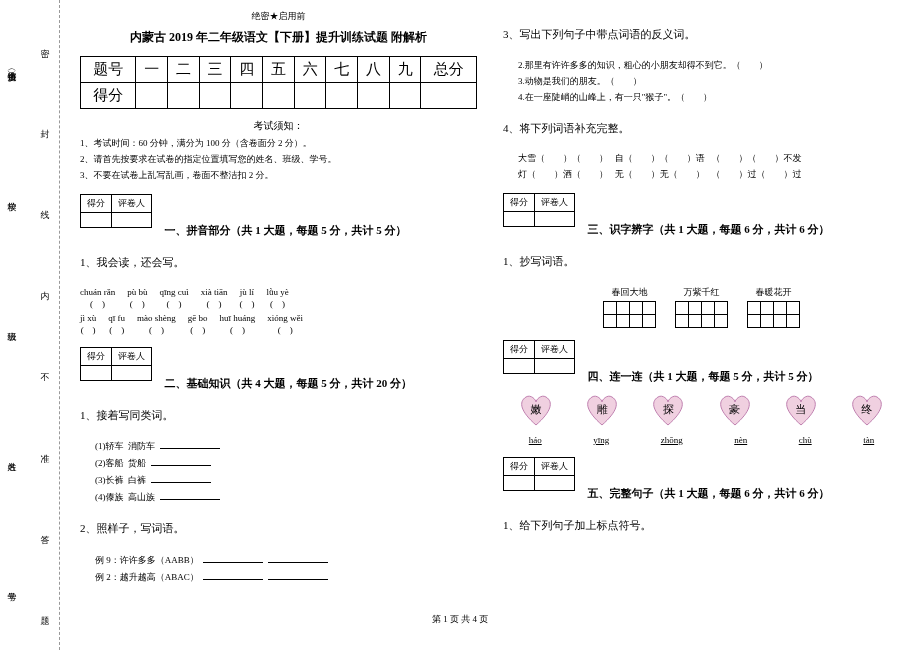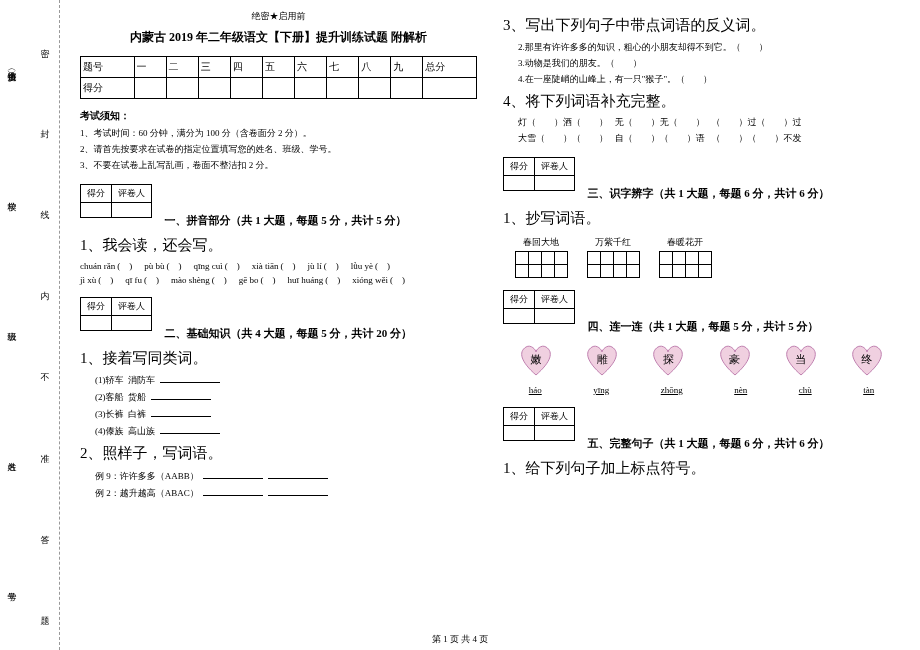--- a/index.html
+++ b/index.html
@@ -8,44 +8,44 @@
     .binding { width: 60px; height: 100%; position: relative; border-right: 1px dashed #999; }
     .binding-labels { position: absolute; left: 5px; top: 0; height: 100%; display: flex; flex-direction: column; justify-content: space-around; align-items: center; }
     .binding-label { writing-mode: vertical-rl; font-size: 9px; display: flex; align-items: center; gap: 4px; }
     .binding-inner { position: absolute; right: 8px; top: 0; height: 100%; display: flex; flex-direction: column; justify-content: space-around; align-items: center; }
     .binding-inner span { writing-mode: vertical-rl; font-size: 9px; }
     .columns { flex: 1; display: flex; padding: 10px 20px; gap: 26px; }
     .column { flex: 1; }
     .header-note { text-align: center; font-size: 9px; margin-bottom: 6px; }
     .title { text-align: center; font-weight: bold; font-size: 12px; margin-bottom: 10px; }
     .score-table { border-collapse: collapse; width: 100%; margin-bottom: 10px; }
-    .score-table td { border: 1px solid #000; text-align: left; padding: 3px 2px; font-size: 10px; }
-    .notice-title { font-weight: bold; font-size: 10px; margin-bottom: 4px; }
+    .score-table td { border: 1px solid #000; text-align: center; padding: 3px 2px; font-size: 15px; }
+    .notice-title { font-weight: normal; font-size: 10px; margin-bottom: 4px; text-align: center; }
     .notice-item { font-size: 9px; margin: 3px 0; }
     .section-box { display: inline-block; border-collapse: collapse; margin: 6px 0; }
     .section-box td { border: 1px solid #000; padding: 2px 6px; font-size: 9px; }
     .section-title { font-weight: bold; font-size: 11px; margin-left: 10px; }
     .section-row { margin: 6px 0; }
-    .question { font-size: 15px; margin: 4px 0; line-height: 1.5; }
+    .question { font-size: 11px; margin: 16px 0; line-height: 1.5; }
     .pinyin-row { display: flex; flex-wrap: wrap; gap: 12px; margin: 4px 0; font-size: 9px; }
-    .pinyin-item { display: flex; flex-direction: row; align-items: center; gap: 2px; }
+    .pinyin-item { display: flex; flex-direction: column; align-items: center; gap: 2px; }
     .paren-cell { display: inline-block; }
     .sub-item { margin: 3px 0 3px 15px; font-size: 9px; }
     .blank { display: inline-block; border-bottom: 1px solid #000; min-width: 60px; height: 10px; }
-    .char-grid { display: flex; gap: 20px; margin: 6px 12px; }
+    .char-grid { display: flex; gap: 20px; margin: 6px 12px; justify-content: center; }
     .char-group { display: flex; flex-direction: column; align-items: center; }
     .char-label { font-size: 9px; margin-bottom: 3px; }
     .boxes { display: flex; }
     .box { width: 14px; height: 14px; border: 1px solid #000; margin: -0.5px; }
     .heart-row { display: flex; justify-content: space-around; margin: 8px 0; }
     .heart { width: 40px; height: 35px; position: relative; display: flex; align-items: center; justify-content: center; font-size: 10px; }
     .heart svg { position: absolute; top: 0; left: 0; }
     .heart-char { position: relative; z-index: 1; font-size: 11px; }
     .pinyin-bottom { display: flex; justify-content: space-around; font-size: 9px; margin-top: 4px; text-decoration: underline; }
-    .footer { position: absolute; bottom: 4px; width: 100%; text-align: center; font-size: 9px; }
+    .footer { position: absolute; bottom: 24px; width: 100%; text-align: center; font-size: 9px; }
   </style>
 </head>
 <body>
 
 <div class="page-container">
   <div class="binding">
     <div class="binding-labels">
       <div class="binding-label">
           <span>乡镇（街道）</span>
         </div>
@@ -210,24 +210,24 @@
     </div>
 
     <div class="column">
       <div class="question">3、写出下列句子中带点词语的反义词。</div>
       <div class="sub-item">2.那里有许许多多的知识，粗心的小朋友却得不到它。（　　）</div>
       <div class="sub-item">3.动物是我们的朋友。（　　）</div>
       <div class="sub-item">4.在一座陡峭的山峰上，有一只"猴子"。（　　）</div>
 
       <div class="question">4、将下列词语补充完整。</div>
       <div class="sub-item">
+        <span>大雪（　　）（　　）</span>&nbsp;&nbsp;&nbsp;<span>自（　　）（　　）语</span>&nbsp;&nbsp;&nbsp;<span>（　　）（　　）不发</span>
+      </div>
+      <div class="sub-item">
         <span>灯（　　）酒（　　）</span>&nbsp;&nbsp;&nbsp;<span>无（　　）无（　　）</span>&nbsp;&nbsp;&nbsp;<span>（　　）过（　　）过</span>
-      </div>
-      <div class="sub-item">
-        <span>大雪（　　）（　　）</span>&nbsp;&nbsp;&nbsp;<span>自（　　）（　　）语</span>&nbsp;&nbsp;&nbsp;<span>（　　）（　　）不发</span>
       </div>
 
       <div class="section-row">
         <table class="section-box"><tbody>
               <tr>
                 <td>得分</td>
                 <td>评卷人</td>
               </tr>
               <tr>
                 <td>&nbsp;</td>

